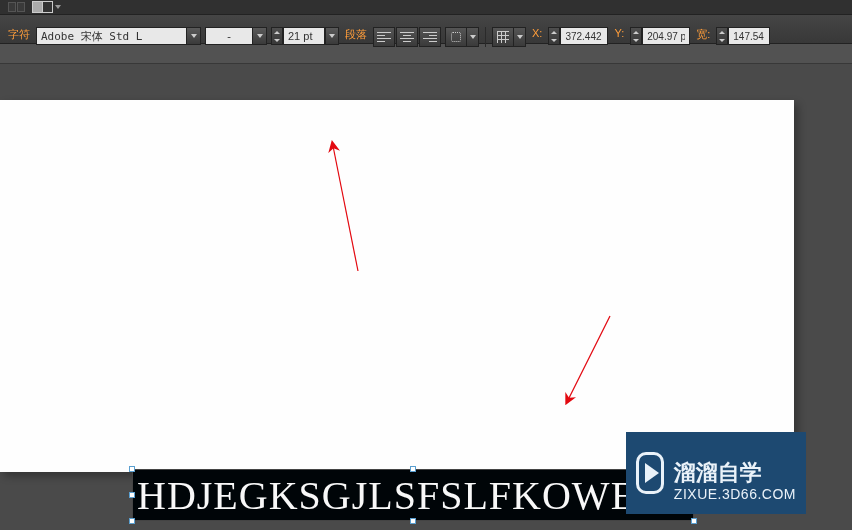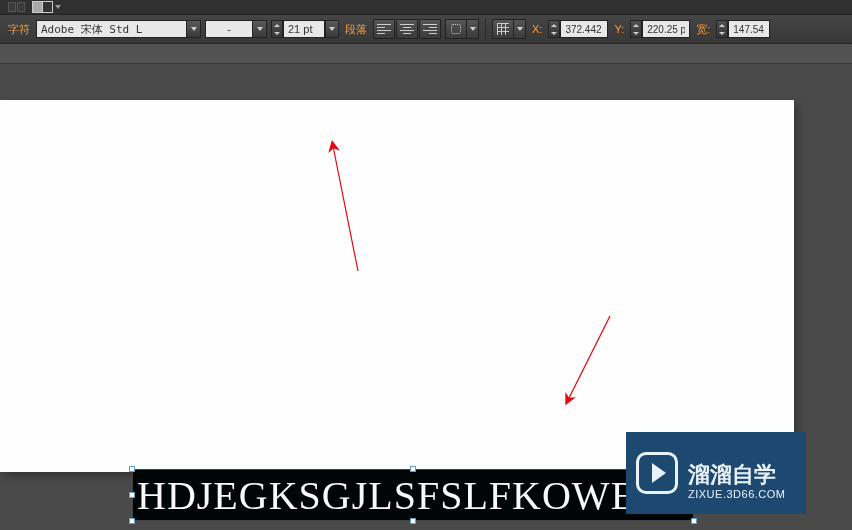--- a/index.html
+++ b/index.html
@@ -60,21 +60,21 @@
       border-left: 3px solid transparent;
       border-right: 3px solid transparent;
       border-top: 4px solid #999;
     }
     .options-bar {
       height: 30px;
       background: linear-gradient(#454545, #383838);
       border-top: 1px solid #222;
       border-bottom: 1px solid #222;
       display: flex;
-      align-items: center;
+      align-items: flex-start;
       padding: 12px 6px;
       gap: 4px;
       font-size: 11px;
     }
     .label-orange {
       color: #ff9d3a;
       font-size: 11px;
       padding: 0 2px;
     }
     .dropdown-field {
@@ -312,21 +312,21 @@
       flex-direction: column;
       line-height: 1.2;
       margin-top: 17px;
     }
     .wm-cn {
       font-size: 22px;
       font-weight: bold;
       font-family: 'Microsoft YaHei', sans-serif;
     }
     .wm-url {
-      font-size: 11px;
+      font-size: 14px;
       letter-spacing: 0.5px;
     }
     .separator {
       width: 1px;
       height: 20px;
       background: #2a2a2a;
       margin: 0 2px;
     }
   </style>
 </head>
@@ -404,21 +404,21 @@
     <div class="spinner-arrows"></div>
     <div class="num-input" style="width:48px">
         <span class="num-text">372.442</span>
       </div>
   </div>
 
   <span class="label-orange">Y:</span>
   <div class="spinner">
     <div class="spinner-arrows"></div>
     <div class="num-input" style="width:48px">
-        <span class="num-text">220.25 p</span>
+        <span class="num-text">204.97 p</span>
       </div>
   </div>
 
   <span class="label-orange">宽:</span>
   <div class="spinner">
     <div class="spinner-arrows"></div>
     <div class="num-input" style="width:42px">
         <span class="num-text">147.54</span>
       </div>
   </div>

